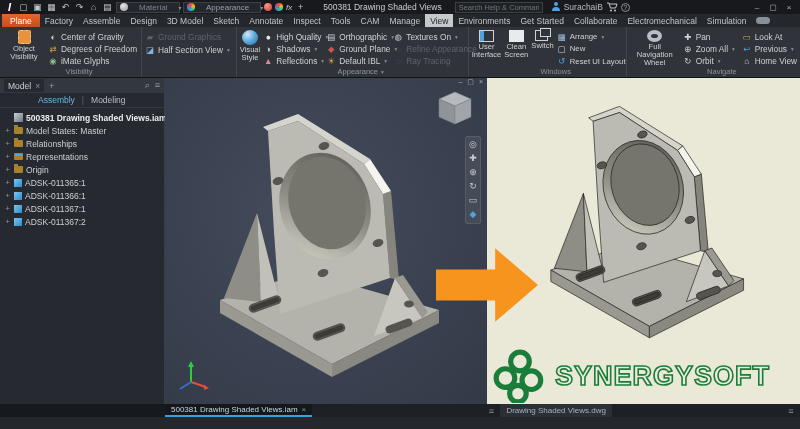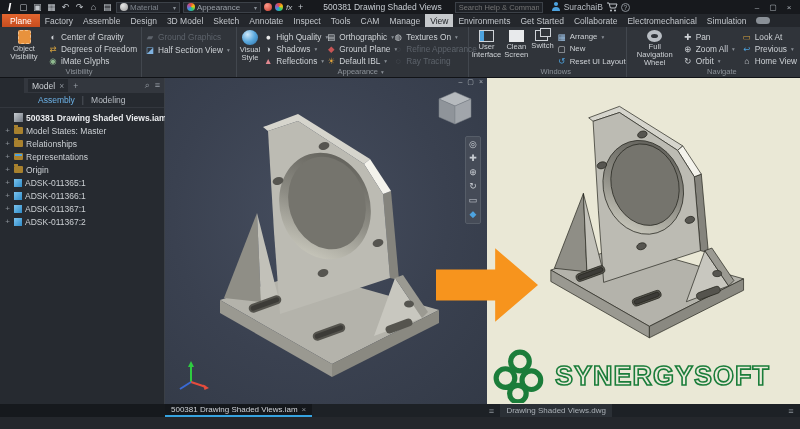--- a/index.html
+++ b/index.html
@@ -5,21 +5,21 @@
   * { margin:0; padding:0; box-sizing:border-box; }
   body { background:#101214; font-family:"Liberation Sans", sans-serif; }
   .app { position:relative; width:800px; height:429px; background:#24272c; overflow:hidden;
          font-family:"Liberation Sans", sans-serif; }
 
   
   .titlebar { height:14px; display:flex; align-items:center; background:#17191d;
               padding:0 4px; gap:3px; font-size:8.5px; color:#b9bec4; }
   .qa-icon { min-width:11px; height:12px; line-height:12px; text-align:center; font-size:9px; color:#c3c8cd; }
   .app-logo { color:#fff; font-weight:bold; font-style:italic; font-size:11px; padding:0 2px; }
-  .combo { display:flex; align-items:center; gap:2px; background:#24272d; border:1px solid #3c4148;
+  .combo { display:flex; align-items:center; gap:11px; background:#24272d; border:1px solid #3c4148;
            height:11px; padding:0 3px; font-size:8px; color:#7d838b; }
   .combo .clabel { white-space:nowrap; }
   .combo .ccaret { margin-left:auto; font-size:6px; color:#8a9097; }
   .combo.material { width:64px; }
   .combo.appearance { width:78px; color:#9aa0a8; }
   .sphere { width:8px; height:8px; border-radius:50%; flex:none; }
   .sphere.gray  { background:radial-gradient(circle at 35% 30%, #e8e8e8, #9a9a9a); }
   .sphere.red   { background:radial-gradient(circle at 35% 30%, #ff9a8a, #c0392b); }
   .sphere.multi { background:conic-gradient(#e74c3c,#f1c40f,#2ecc71,#3498db,#9b59b6,#e74c3c); }
   .fx { font-size:8px; font-style:italic; color:#c3c8cd; }
@@ -67,21 +67,21 @@
   .icon-switch { width:13px; height:11px; border:1px solid #cfd3d8; position:relative; margin-right:3px; }
   .icon-switch::before { content:""; position:absolute; right:-4px; top:-3px; width:9px; height:7px;
                          background:#30343a; border:1px solid #cfd3d8; }
   .icon-wheel { width:15px; height:15px; border-radius:50%; border:4px solid #b9bec4; }
 
   
   .main { position:relative; height:326px; display:flex; }
 
   .browser { width:165px; background:#262a30; border-right:1px solid #3a3f46; display:flex;
              flex-direction:column; font-size:8.5px; color:#ccd0d4; flex:none; }
-  .bheader { height:15px; background:#33373e; display:flex; align-items:center; padding:0 4px; gap:5px;margin-left:24px; }
+  .bheader { height:15px; background:#33373e; display:flex; align-items:center; padding:0 4px; gap:5px; }
   .btab { background:#262a30; height:13px; display:flex; align-items:center; padding:0 4px; gap:4px; }
   .bh-right { margin-left:auto; display:flex; gap:5px; color:#9aa0a8; font-size:9px; }
   .subtabs { height:15px; display:flex; align-items:center; padding:0 7px; gap:7px;
              border-bottom:1px solid #33373e; }
   .subtab.active { color:#6db3e8;margin-left:31px; }
   .subtab { color:#b9bec4; }
   .vsep { color:#5d636b; }
   .tree { padding-top:3px; }
   .trow { height:13px; display:flex; align-items:center; gap:3px; padding-left:4px; white-space:nowrap; }
   .trow.root { font-weight:bold; color:#e9ebee; }

